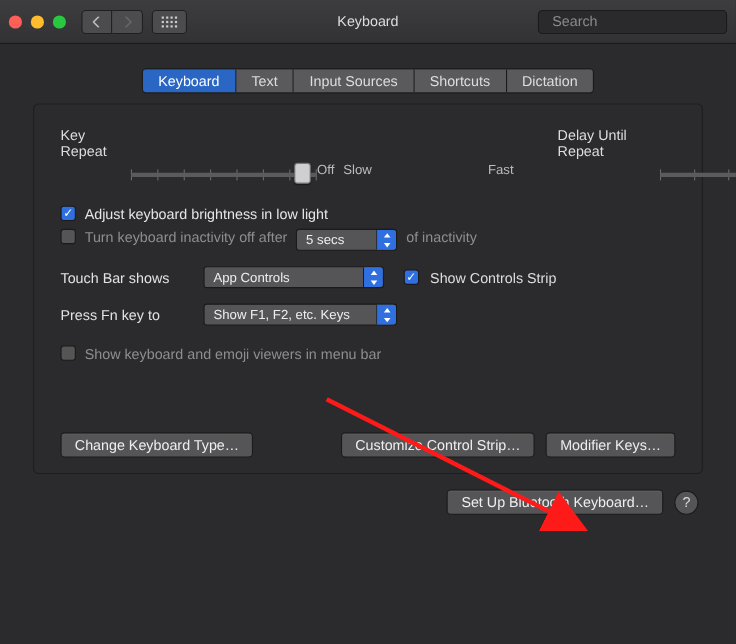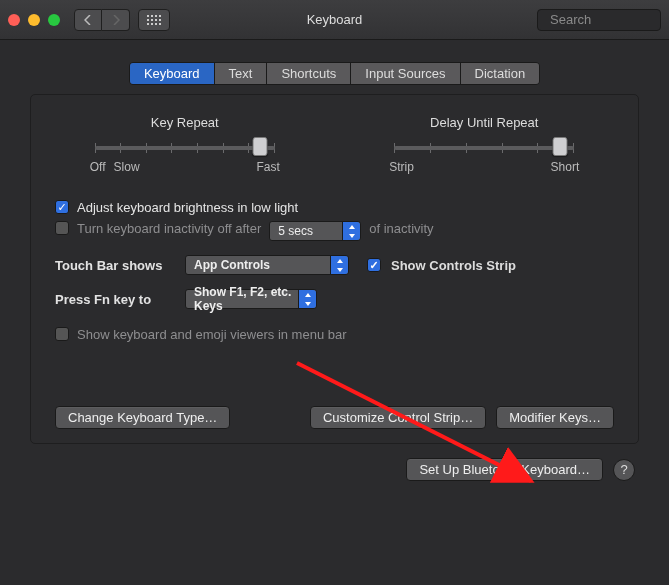--- a/index.html
+++ b/index.html
@@ -46,21 +46,21 @@
     display: grid; grid-template-columns: repeat(4, 2px); grid-template-rows: repeat(3, 2px);
     gap: 2px;
   }
   .grid-icon i { background: #ccc; width:2px; height:2px; display:block; }
   .title {
     position: absolute; left: 0; right: 0; text-align: center;
     font-size: 13px; color: #ddd; pointer-events: none;
   }
   .search {
     margin-left: auto;
-    width: 124px; height: 22px;
+    width: 172px; height: 22px;
     background: #2a2a2c; border: 1px solid #1a1a1a;
     border-radius: 4px;
     display:flex; align-items:center; padding: 0 6px; gap: 6px;
     color: #888;
   }
   .search svg { width: 12px; height: 12px; fill: #888; }
   .search input {
     flex:1; background: transparent; border: none; outline: none;
     color: #ddd; font-size: 13px;
   }
@@ -82,21 +82,21 @@
 
   .pane {
     margin: 9px 14px 0; padding: 20px 24px 14px;
     border: 1px solid #1e1e1f; border-radius: 5px;
     background: #2b2b2d;
     position: relative;
   }
 
   
   .sliders { display:flex; justify-content: space-between; gap: 40px; margin-bottom: 26px; }
-  .slidebox { flex:1; display:flex; flex-direction:column; align-items:center; }
+  .slidebox { flex:1; display:flex; flex-direction:row; align-items:flex-end; }
   .slidebox .hdr { font-size: 13px; color: #ddd; margin-bottom: 16px; }
   .track-wrap { width: 180px; position: relative; }
   .track {
     height: 4px; background: #5b5b5d; border-radius: 2px; position: relative;
   }
   .ticks { position:absolute; top:-3px; left:0; right:0; display:flex; justify-content: space-between; }
   .ticks i { width:1px; height:10px; background:#6a6a6c; display:block; }
   .knob {
     position:absolute; top:-9px; width:15px; height:19px;
     background:#cfcfd1; border:1px solid #7a7a7a; border-radius:3px;
@@ -131,21 +131,21 @@
   }
   .select .stepper i {
     flex:1; display:flex; align-items:center; justify-content:center;
   }
   .select .stepper i::before {
     content:""; width:0; height:0; border-left:3px solid transparent; border-right:3px solid transparent;
   }
   .select .stepper i.up::before { border-bottom:4px solid #fff; }
   .select .stepper i.dn::before { border-top:4px solid #fff; }
 
-  .formrow { display:flex; align-items:center; gap: 10px; margin: 14px 0; font-weight: bold; }
+  .formrow { display:flex; align-items:center; gap: 10px; margin: 14px 0; }
   .formrow .lbl { width: 120px; text-align: left; color:#e2e2e2; }
 
   .btn {
     background:#555557; border:1px solid #1a1a1a; color:#eee;
     border-radius:4px; padding: 3px 12px; font-size:13px;
     box-shadow: 0 1px 0 rgba(255,255,255,.05) inset;
   }
 
   .pane-buttons {
     display:flex; justify-content: space-between; margin-top: 64px;
@@ -210,22 +210,22 @@
       </svg>
     <input type="text" placeholder="Search" style="">
   </div>
 </div>
 
 <div class="content">
 
   <div class="tabs">
     <div class="tab active">Keyboard</div>
     <div class="tab">Text</div>
+    <div class="tab">Input Sources</div>
     <div class="tab">Shortcuts</div>
-    <div class="tab">Input Sources</div>
     <div class="tab">Dictation</div>
   </div>
 
   <div class="pane">
 
     <div class="sliders">
       <div class="slidebox">
         <div class="hdr">Key Repeat</div>
         <div class="track-wrap">
           <div class="ticks">
@@ -296,21 +296,21 @@
             <i class="up"></i>
             <i class="dn"></i>
           </span>
       </span>
       <span class="cb checked" style="margin-left:8px"></span>
       <label>Show Controls Strip</label>
     </div>
 
     <div class="formrow" style="margin-top:6px">
       <span class="lbl">Press Fn key to</span>
-      <span class="select" style="width:132px">
+      <span class="select" style="width:176px">
         <span>Show F1, F2, etc. Keys</span>
         <span class="stepper">
             <i class="up"></i>
             <i class="dn"></i>
           </span>
       </span>
     </div>
 
     <div class="row dim" style="margin-top:18px">
       <span class="cb"></span>

